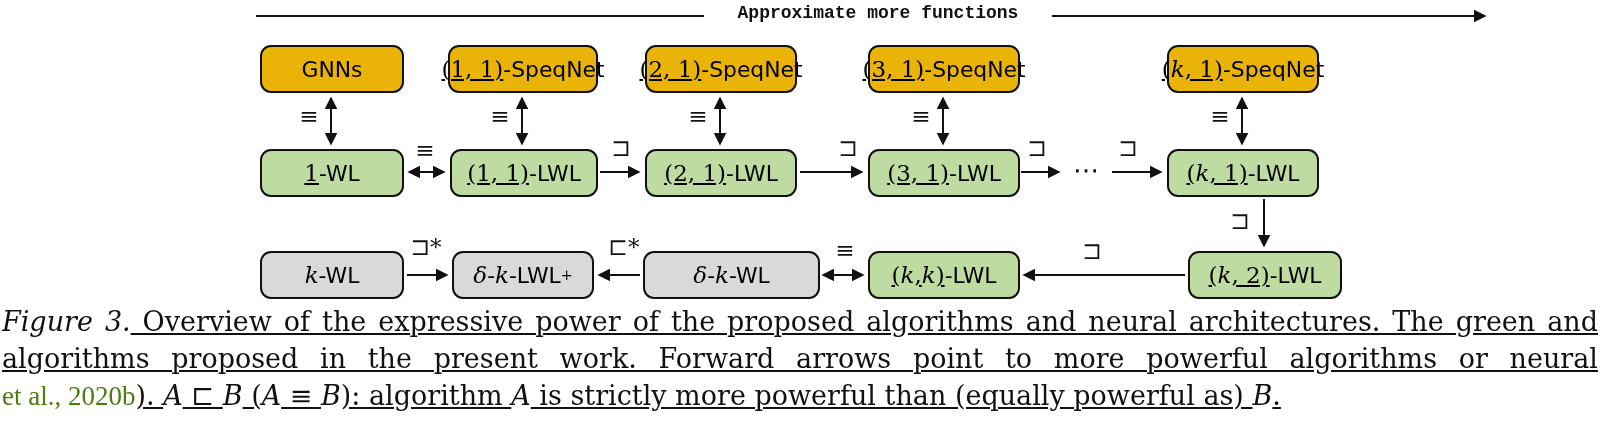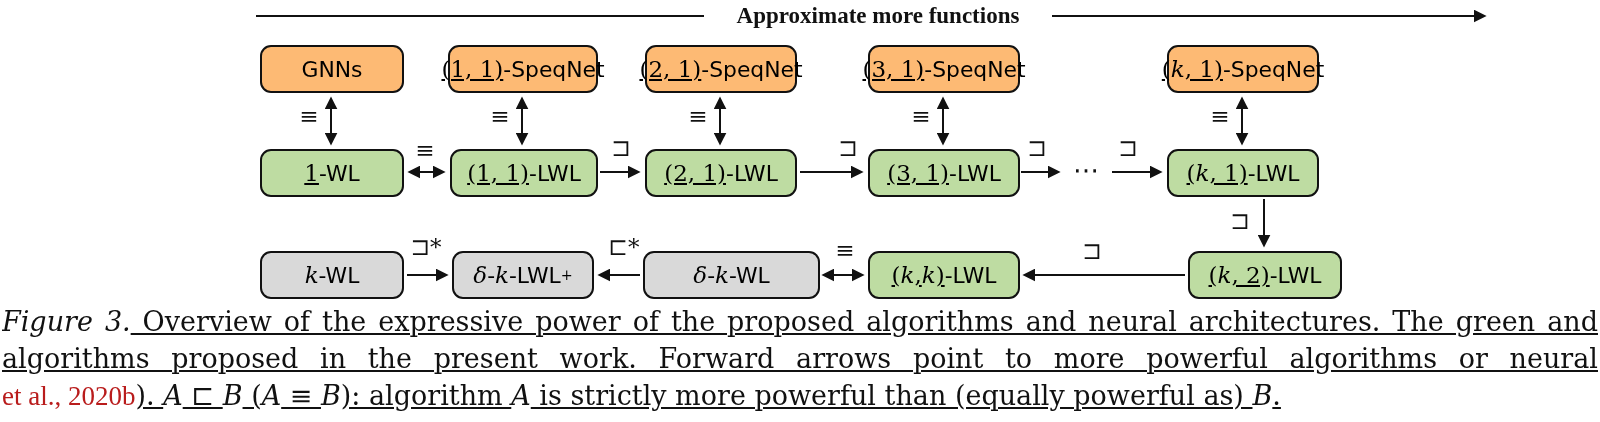--- a/index.html
+++ b/index.html
@@ -3,36 +3,36 @@
 <meta charset="utf-8">
 <style>
   html,body{margin:0;padding:0;background:#fff;}
   body{width:1600px;height:422px;overflow:hidden;
        font-family:"Liberation Serif","DejaVu Serif",serif;}
   .figure{position:relative;width:1600px;height:300px;}
   .edges{position:absolute;left:0;top:0;width:1600px;height:300px;}
   .node{position:absolute;height:44px;border:2px solid #111;border-radius:11px;
         display:flex;align-items:center;justify-content:center;
         font-size:23px;white-space:nowrap;}
-  .pink{background:#fdba74;}
+  .pink{background:#eab308;}
   .green{background:#bedca2;}
   .gray{background:#d9d9d9;}
   .f-rm{font-family:"DejaVu Serif",serif;text-decoration:underline;}
   .f-it,.f-mit{font-family:"DejaVu Serif",serif;font-style:italic;}
   .f-sf{font-family:"DejaVu Sans","Liberation Sans",sans-serif;font-size:0.95em;}
   .f-sup{font-family:"DejaVu Serif",serif;font-size:0.62em;vertical-align:super;line-height:0;}
-  .f-link{color:#b91c1c;}
+  .f-link{color:#4d7c0f;}
   .sym{position:absolute;transform:translate(-50%,-50%);
        font-family:"DejaVu Serif","DejaVu Sans",serif;font-size:23px;color:#111;
        white-space:nowrap;line-height:1;}
   .dots{position:absolute;transform:translate(-50%,-50%);
         font-family:"DejaVu Serif",serif;font-size:26px;color:#111;line-height:1;}
   .top-label{position:absolute;left:708px;top:3px;width:340px;text-align:center;
-             font-weight:bold;font-size:23px;color:#111;
-             font-family:Liberation Serif, serif;}
+             font-weight:bold;font-size:18px;color:#111;
+             font-family:Liberation Mono, monospace;}
   .caption{width:1596px;padding:0 2px;margin-top:3px;font-size:27px;line-height:37px;color:#111;}
   .cap-line{white-space:nowrap;}
   .cap-line.just{text-align:justify;text-align-last:justify;white-space:normal;
                  overflow:hidden;height:37px;}
 </style>
 </head>
 <body>
 
 <div class="figure">
 

